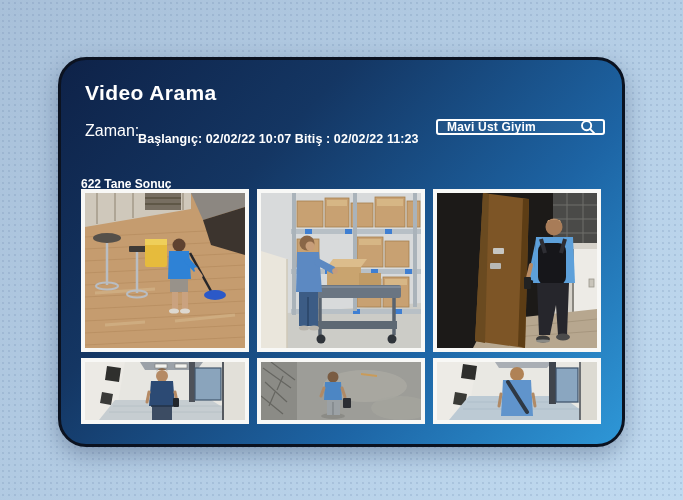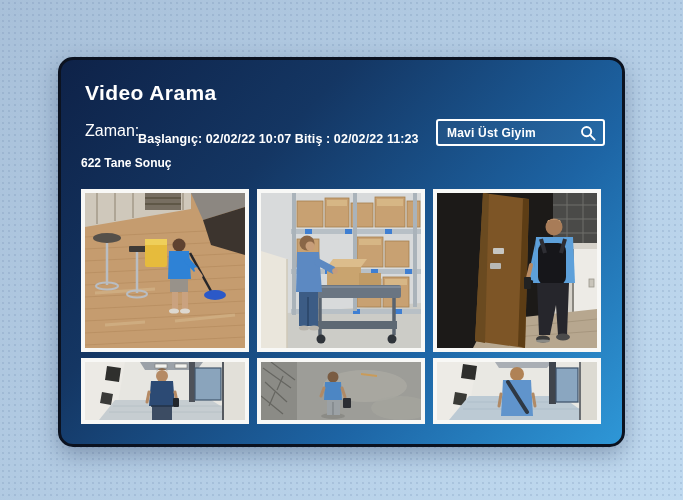--- a/index.html
+++ b/index.html
@@ -8,49 +8,49 @@
     font-family:"Liberation Sans",sans-serif;
     background:linear-gradient(135deg,#a8c0d9 0%,#b2cbe3 45%,#c0daf0 100%);
   }
   body::before{
     content:"";position:absolute;inset:0;pointer-events:none;
     background-image:radial-gradient(rgba(90,120,160,0.18) 0.8px,transparent 1px);
     background-size:6px 6px;
   }
   .card{
     position:absolute;left:58px;top:57px;width:567px;height:390px;
-    box-sizing:border-box;border:3px solid #0b1220;border-radius:15px;
+    box-sizing:border-box;border:3px solid #0b1220;border-radius:28px;
     background:linear-gradient(132deg,#0e2248 0%,#143663 32%,#1d64a4 68%,#2e97d7 100%);
     box-shadow:0 8px 22px rgba(12,28,60,0.30);
   }
   .page-title{
     position:absolute;left:24px;top:21px;margin:0;
     color:#fff;font-size:21px;font-weight:700;letter-spacing:0.4px;
   }
   .time-label{
     position:absolute;left:24px;top:62px;color:#fff;font-size:16px;font-weight:400;
   }
   .time-value{
     position:absolute;left:77px;top:72px;color:#fff;font-size:12.5px;font-weight:700;
     letter-spacing:0.1px;
     text-align:center;
   }
   .search-box{
-    position:absolute;left:375px;top:59px;width:169px;height:27px;
+    position:absolute;left:375px;top:59px;width:169px;height:16px;
     box-sizing:border-box;border:2px solid #fff;border-radius:3px;
     display:flex;align-items:center;background:rgba(255,255,255,0.04);
   }
   .search-box input{
     flex:1;min-width:0;background:transparent;border:none;outline:none;
     color:#fff;font-size:12px;font-weight:700;padding:0 4px 0 9px;
     font-family:"Liberation Sans",sans-serif;letter-spacing:0.2px;
   }
   .search-box svg{flex:0 0 auto;margin-right:7px;display:block;cursor:pointer;}
   .results-count{
-    position:absolute;left:20px;top:96px;color:#fff;font-size:12px;font-weight:700;
+    position:absolute;left:20px;top:117px;color:#fff;font-size:12px;font-weight:700;
   }
   .grid{
     position:absolute;left:20px;top:129px;width:520px;
     display:grid;grid-template-columns:repeat(3,168px);
     grid-template-rows:163px 66px;gap:6px 8px;
   }
   .thumb{
     margin:0;box-sizing:border-box;background:#f8f8f6;padding:4px;
     cursor:pointer;overflow:hidden;
   }

